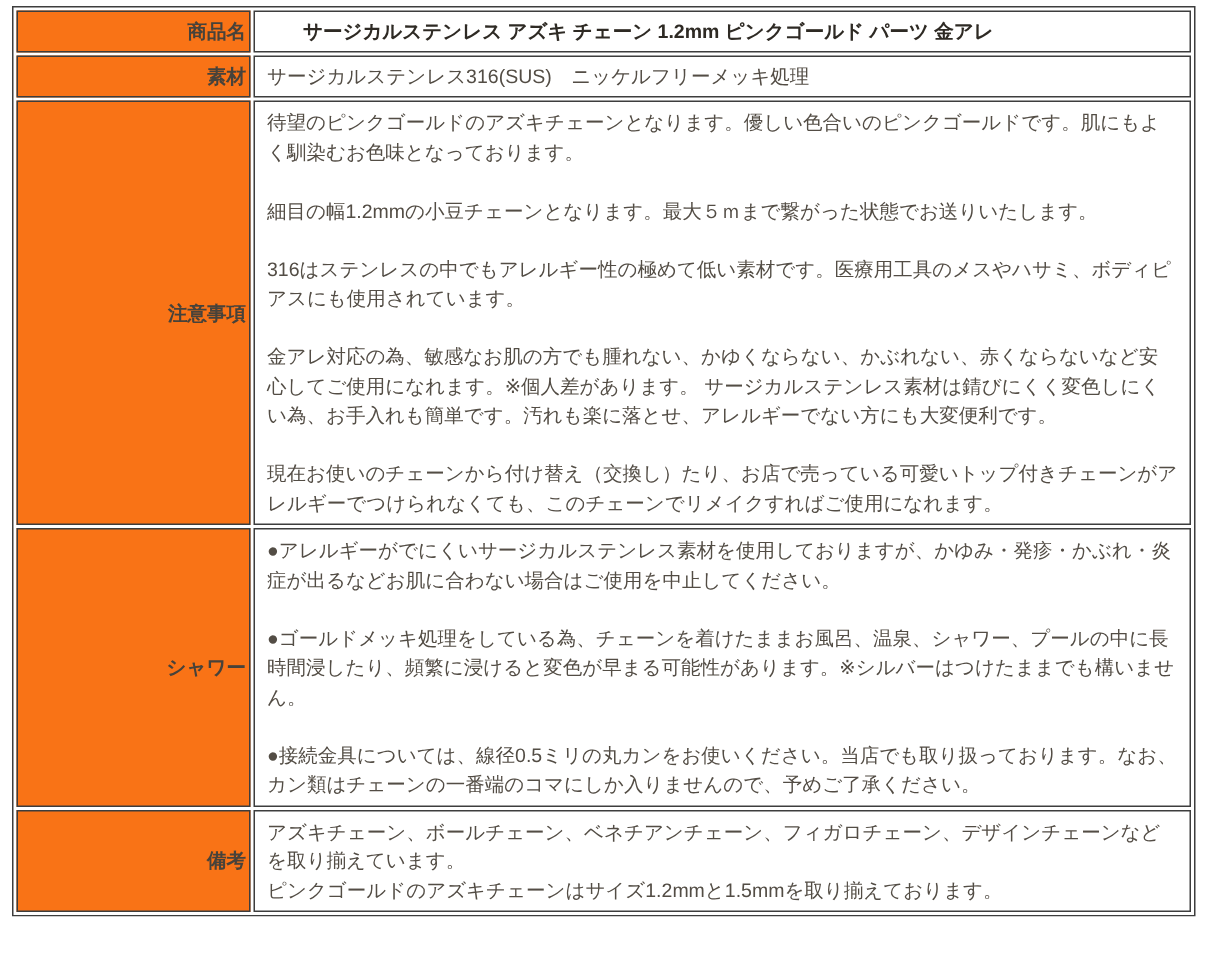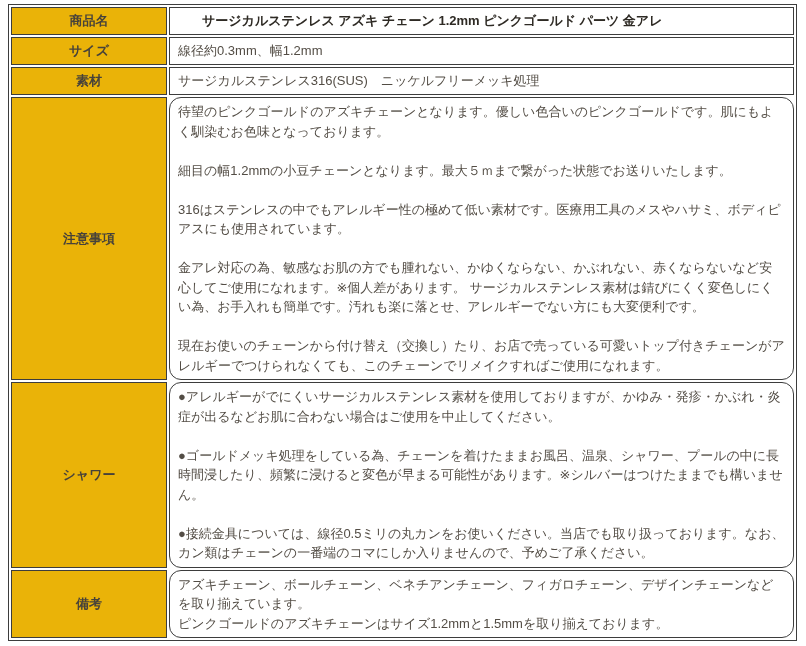--- a/index.html
+++ b/index.html
@@ -19,62 +19,57 @@
     background: #ffffff;
   }
   table.spec th,
   table.spec td {
     border: 1px solid #3d3d3d;
     font-size: 13px;
     line-height: 19.5px;
   }
   table.spec th {
     width: 150px;
-    background: #eab308;
+    background: #f97316;
     color: #47423a;
     font-weight: bold;
-    text-align: center;
+    text-align: right;
     vertical-align: middle;
     padding: 3px 2px;
   }
   table.spec td {
     color: #534d45;
     text-align: left;
     vertical-align: middle;
     padding: 3px 8px;
     white-space: pre-wrap;
     word-break: break-word;
   }
   table.spec td.long {
     vertical-align: top;
     padding-top: 4px;
     padding-bottom: 4px;
-    border-radius: 12px;
   }
   table.spec tr.single td {
     height: 20px;
   }
   table.spec td.bold-value {
     font-weight: bold;
     color: #2e2a24;
     padding-left: 32px;
   }
 </style>
 </head>
 <body>
 
 <table class="spec">
   <tbody>
     <tr class="single">
       <th>商品名</th>
       <td class="bold-value">サージカルステンレス アズキ チェーン 1.2mm ピンクゴールド パーツ 金アレ</td>
-    </tr>
-    <tr class="single">
-      <th>サイズ</th>
-      <td>線径約0.3mm、幅1.2mm</td>
     </tr>
     <tr class="single">
       <th>素材</th>
       <td>サージカルステンレス316(SUS)　ニッケルフリーメッキ処理</td>
     </tr>
     <tr>
       <th>注意事項</th>
       <td class="long">待望のピンクゴールドのアズキチェーンとなります。優しい色合いのピンクゴールドです。肌にもよく馴染むお色味となっております。
 
 細目の幅1.2mmの小豆チェーンとなります。最大５ｍまで繋がった状態でお送りいたします。

